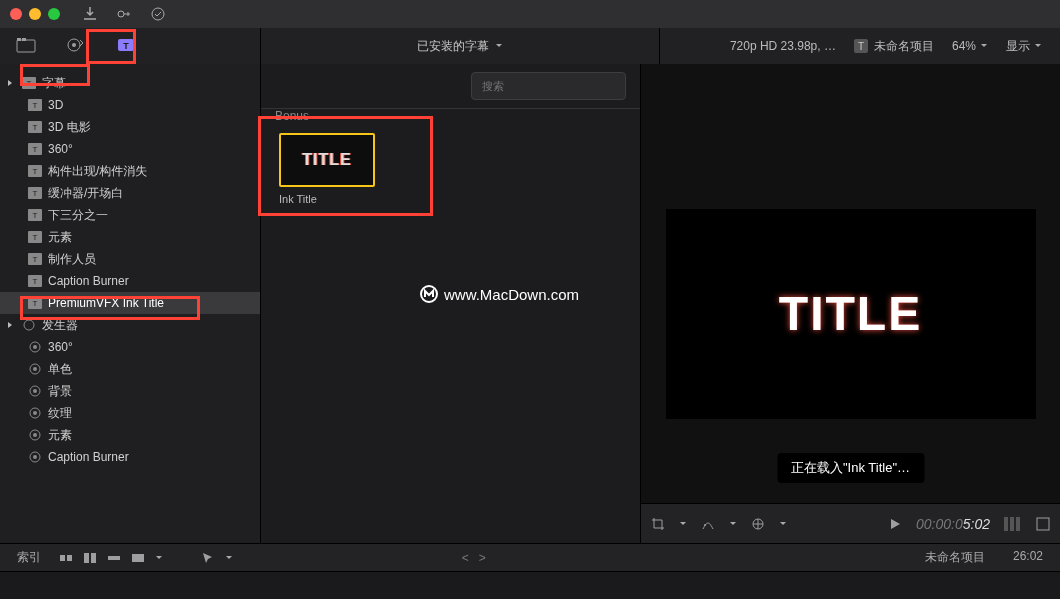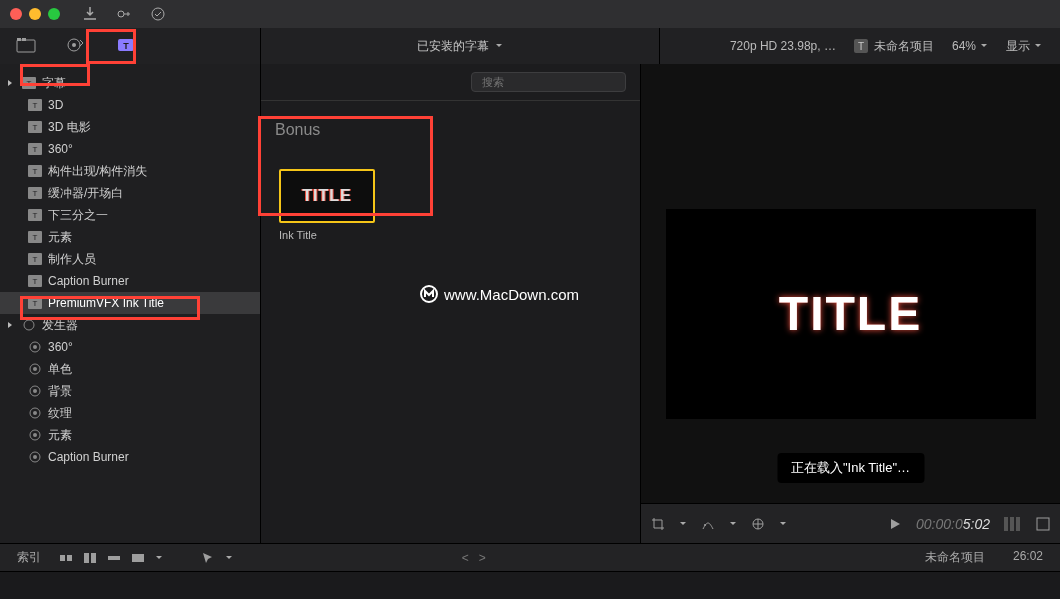--- a/index.html
+++ b/index.html
@@ -25,24 +25,24 @@
   .tree-row.depth1 { padding-left:28px; }
   .tree-row.selected { background:#3a3a3c; color:#fff; }
   .disclosure { width:10px; height:10px; display:inline-flex; align-items:center; justify-content:center;}
   .disclosure svg{width:8px;height:8px;fill:#bbb}
   .row-icon { width:14px; height:12px; }
   .row-icon svg{width:14px;height:12px;fill:#888}
   .row-label { font-size:12px; }
   
   .browser { width:380px; background:#1c1c1e; border-left:1px solid #000; display:flex; flex-direction:column;}
   .search-row { padding:8px 14px; }
-  .search { width:155px; height:20px; margin-left:auto; background:#2a2a2c; border:1px solid #3d3d3f; border-radius:4px; display:flex; align-items:center; padding:0 6px; gap:4px;}
+  .search { width:155px; height:28px; margin-left:auto; background:#2a2a2c; border:1px solid #3d3d3f; border-radius:4px; display:flex; align-items:center; padding:0 6px; gap:4px;}
   .search svg{width:12px;height:12px;fill:#888}
   .search input{background:none;border:none;outline:none;color:#aaa;font-size:11px;flex:1}
-  .section-head { padding:20px 14px; color:#8a8a8a; font-size:16px; border-top:1px solid #333;}
+  .section-head { padding:0 14px; color:#8a8a8a; font-size:12px; border-top:1px solid #333;}
   .thumb-wrap { padding:10px 18px; position:relative; }
   .thumb { width:96px; height:54px; background:#0d0d0d; border:2px solid #f5c518; border-radius:2px; display:flex; align-items:center; justify-content:center;}
   .thumb-text { font-weight:800; font-size:16px; letter-spacing:1px; text-shadow:1px 0 #e74c3c,-1px 0 #e74c3c;}
   .thumb-label { margin-top:6px; font-size:11px; color:#bbb; }
   
   .viewer { flex:1; background:#111; display:flex; flex-direction:column; border-left:1px solid #000;}
   .canvas { flex:1; position:relative; display:flex; align-items:center; justify-content:center;}
   .frame { width:370px; height:210px; background:#000; display:flex; align-items:center; justify-content:center; margin-top:60px;}
   .frame-text { font-size:48px; font-weight:900; letter-spacing:2px; background:linear-gradient(90deg,#e74c3c,#fff,#e74c3c); background-clip:text; -webkit-background-clip:text; color:#fff; text-shadow:0 0 6px #e74c3c;}
   .loading-pill { position:absolute; bottom:20px; left:50%; transform:translateX(-50%); background:#000; color:#fff; padding:6px 14px; border-radius:4px; font-size:13px;}

